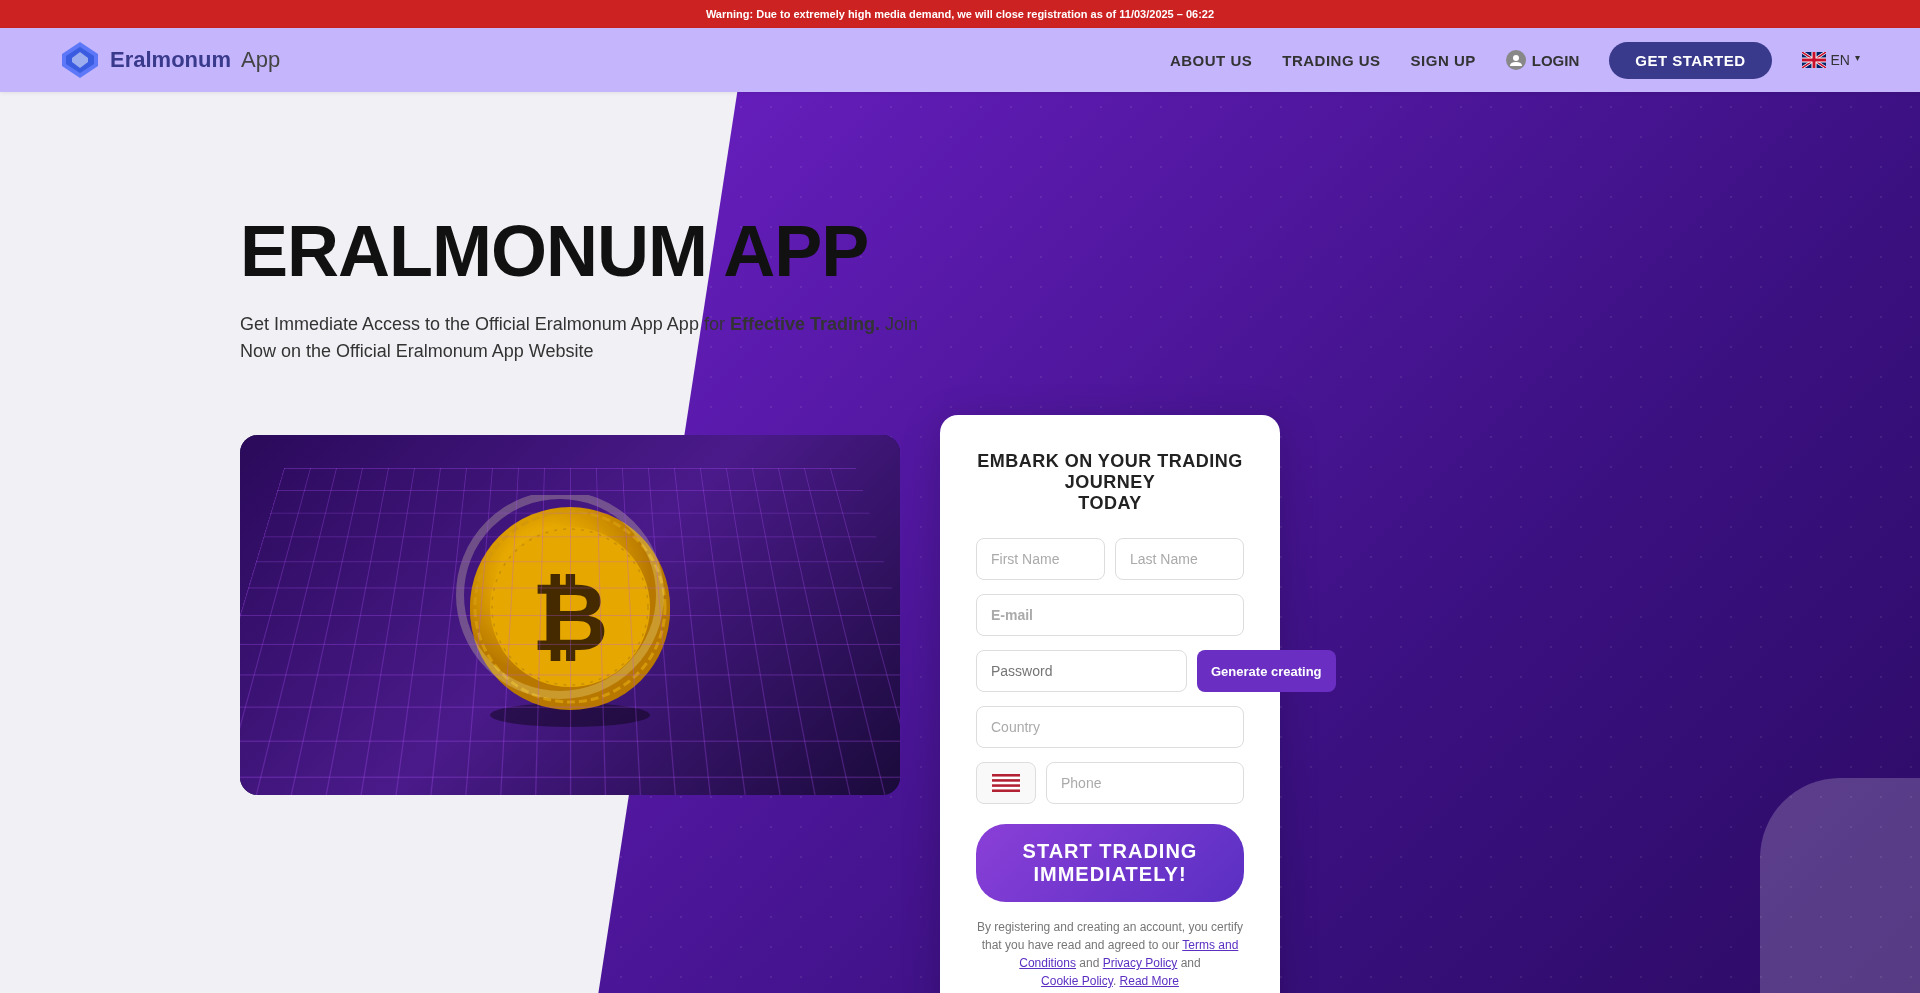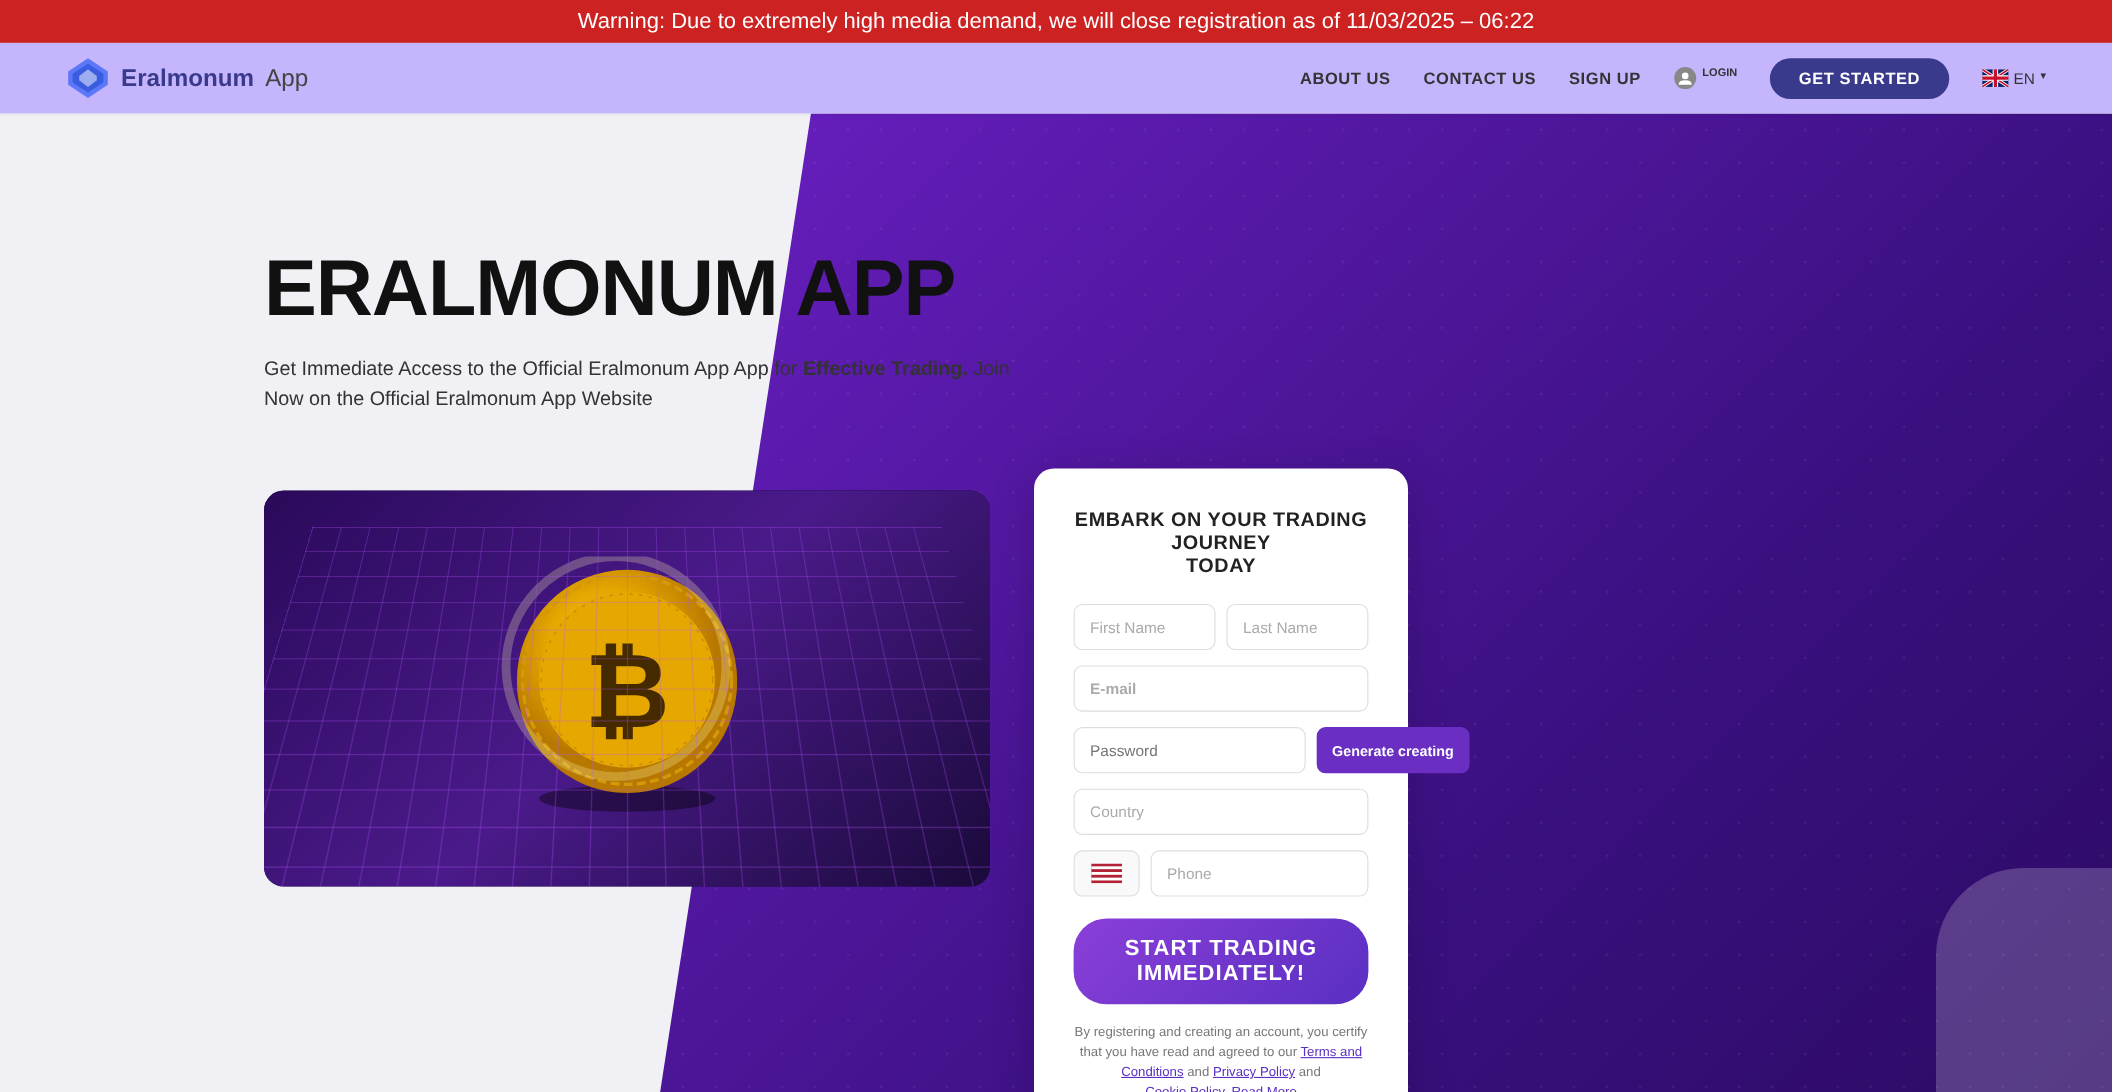--- a/index.html
+++ b/index.html
@@ -4,22 +4,22 @@
   <style>
     * { margin: 0; padding: 0; box-sizing: border-box; }
     body { font-family: 'Segoe UI', Arial, sans-serif; background: #f0f0f5; overflow-x: hidden; width: 1920px; }
 
     
     .warning-bar {
       background: #cc2222;
       color: #fff;
       text-align: center;
       padding: 8px 20px;
-      font-size: 20px;
-      font-weight: 400;
+      font-size: 11px;
+      font-weight: 700;
       width: 100%;
     }
 
     
     .header {
       background: #c4b5fd;
       display: flex;
       align-items: center;
       justify-content: space-between;
       padding: 12px 60px;
@@ -50,22 +50,23 @@
       font-size: 15px;
       font-weight: 600;
       color: #333;
       text-decoration: none;
       cursor: pointer;
       letter-spacing: 0.5px;
     }
 
     .nav-login {
       display: flex;
+      align-items: center;
       gap: 6px;
-      font-size: 10px;
+      font-size: 15px;
       font-weight: 600;
       color: #333;
       cursor: pointer;
     }
     .nav-login .user-icon {
       width: 20px; height: 20px;
       background: #888;
       border-radius: 50%;
       display: flex; align-items: center; justify-content: center;
       color: #fff;
@@ -329,21 +330,21 @@
       <polygon points="20,2 38,14 38,26 20,38 2,26 2,14" fill="#4a6cf7" opacity="0.85"></polygon>
       <polygon points="20,7 34,16 34,24 20,33 6,24 6,16" fill="#3a5ce0"></polygon>
       <polygon points="20,12 28,18 28,22 20,28 12,22 12,18" fill="#fff" opacity="0.5"></polygon>
     </svg>
     <span style="color:#3a3a8c;font-weight:700;">Eralmonum</span>
       <span style="font-weight:400;color:#444;"> App</span>
   </div>
 
   <nav class="nav">
     <a class="nav-link">ABOUT US</a>
-    <a class="nav-link">CONTACT US</a>
+    <a class="nav-link">TRADING US</a>
     <a class="nav-link">SIGN UP</a>
     <div class="nav-login">
       <div class="user-icon">
         <svg width="14" height="14" viewBox="0 0 14 14">
           <circle cx="7" cy="5" r="3" fill="#fff"></circle>
           <path d="M1 13 Q1 9 7 9 Q13 9 13 13" fill="#fff"></path>
         </svg>
       </div>
       <span>LOGIN</span>
     </div>

